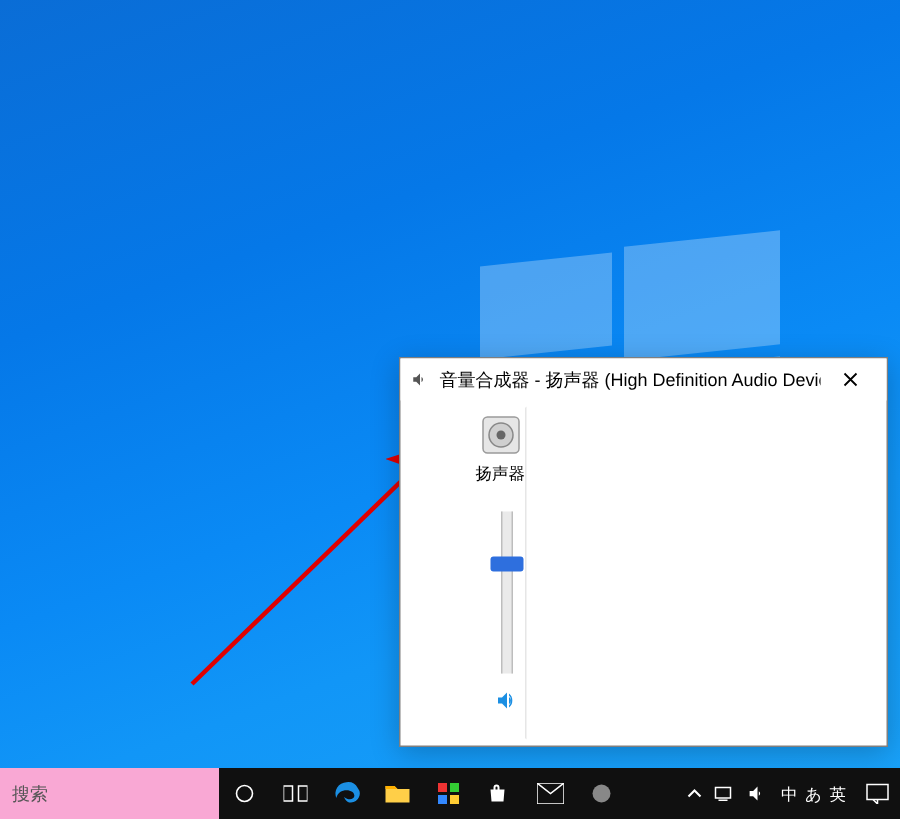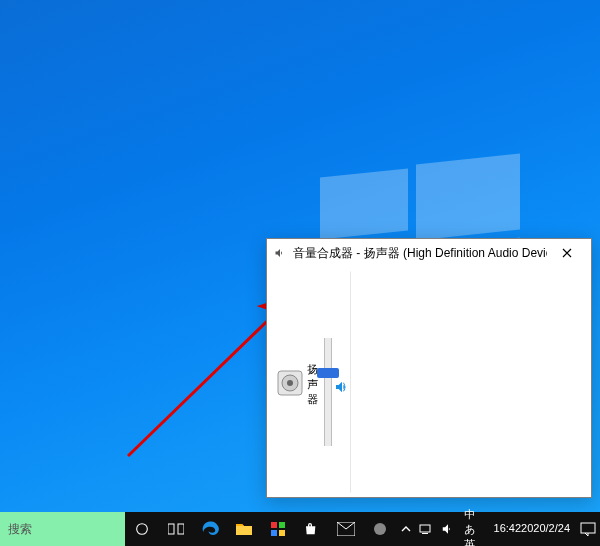--- a/index.html
+++ b/index.html
@@ -61,21 +61,21 @@
 
   .columns {
     flex: 1;
     display: flex;
     padding: 4px 8px 4px 8px;
     position: relative;
   }
   .col {
     width: 76px;
     border: 1px solid transparent;
-    display: flex; flex-direction: row; align-items: center;
+    display: flex; flex-direction: column; align-items: flex-end;
     padding-top: 2px;
     border-right: 1px solid #e6e6e6;
   }
   .col .iconbox {
     width: 32px; height: 32px;
     display: flex; align-items: center; justify-content: center;
   }
   .col .label { font-size: 11px; margin-top: 2px; text-align: center; }
   .col .track {
     margin-top: 18px;
@@ -115,21 +115,21 @@
   .taskbar {
     position: absolute; left: 0; right: 0; bottom: 0;
     height: 34px;
     background: #101010;
     display: flex; align-items: center;
     color: #fff;
     font-size: 11px;
   }
   .tb-search {
     width: 146px; height: 34px;
-    background: #86efac;
+    background: #f9a8d4;
     color: #555;
     display: flex; align-items: center;
     padding-left: 8px;
     font-size: 12px;
   }
   .tb-icons { display: flex; height: 34px; }
   .tb-btn {
     width: 34px; height: 34px;
     display: flex; align-items: center; justify-content: center;
     color: #fff;
@@ -274,24 +274,20 @@
             <rect x="1" y="2" width="10" height="7" fill="none" stroke="#fff"></rect>
             <rect x="3" y="10" width="6" height="1" fill="#fff"></rect>
           </svg>
       </div>
       <div class="tray-btn">
         <svg width="14" height="14" viewBox="0 0 24 24">
             <path fill="#fff" d="M3 9v6h4l5 5V4L7 9H3zm12 3a3 3 0 0 0-1.5-2.6v5.2A3 3 0 0 0 15 12z"></path>
           </svg>
       </div>
       <div class="tray-btn ime">中 あ 英</div>
-      <div class="tray-btn clock">
-        <div>16:42</div>
-        <div>2020/2/24</div>
-      </div>
       <div class="tray-btn notif">
         <svg width="16" height="14" viewBox="0 0 16 14">
             <rect x="1" y="1" width="14" height="10" fill="none" stroke="#fff"></rect>
             <path d="M5 11l3 3 0-3" fill="none" stroke="#fff"></path>
           </svg>
       </div>
     </div>
   </div>
 
 </div>

